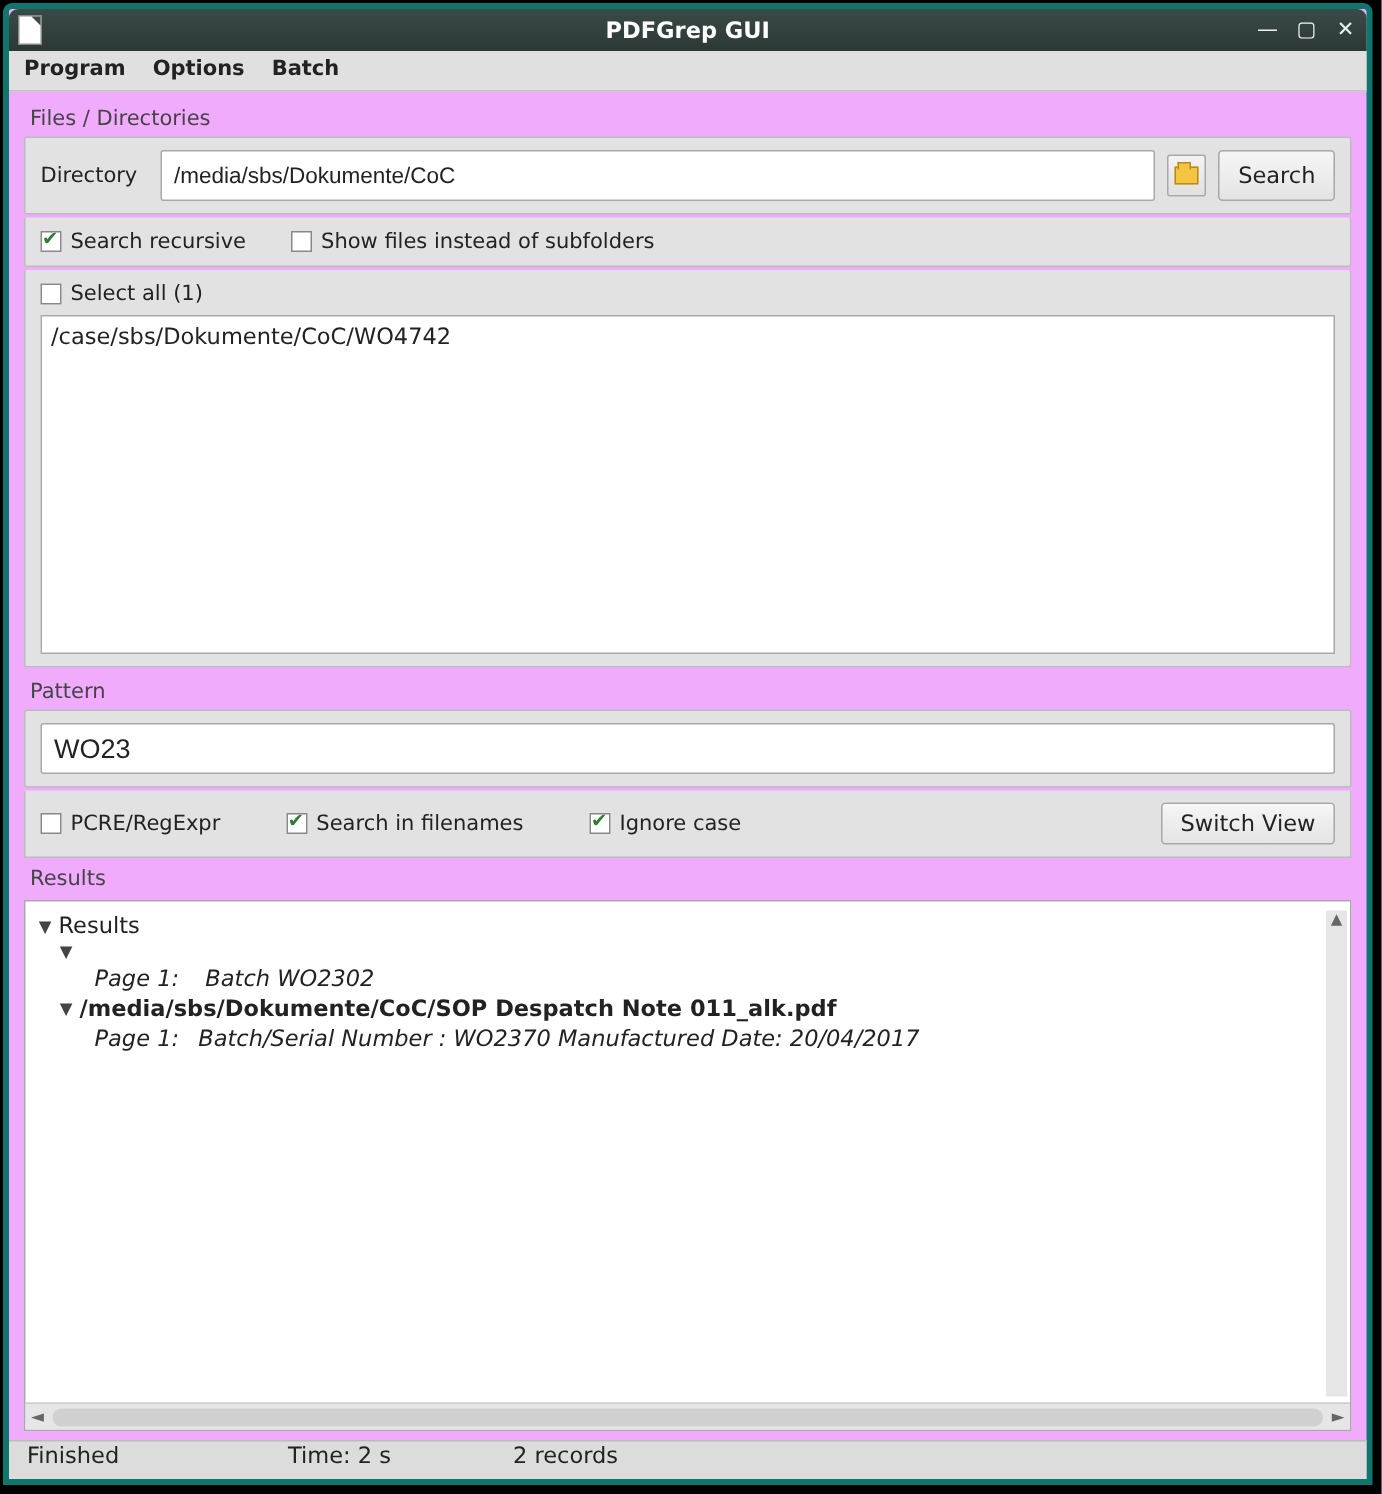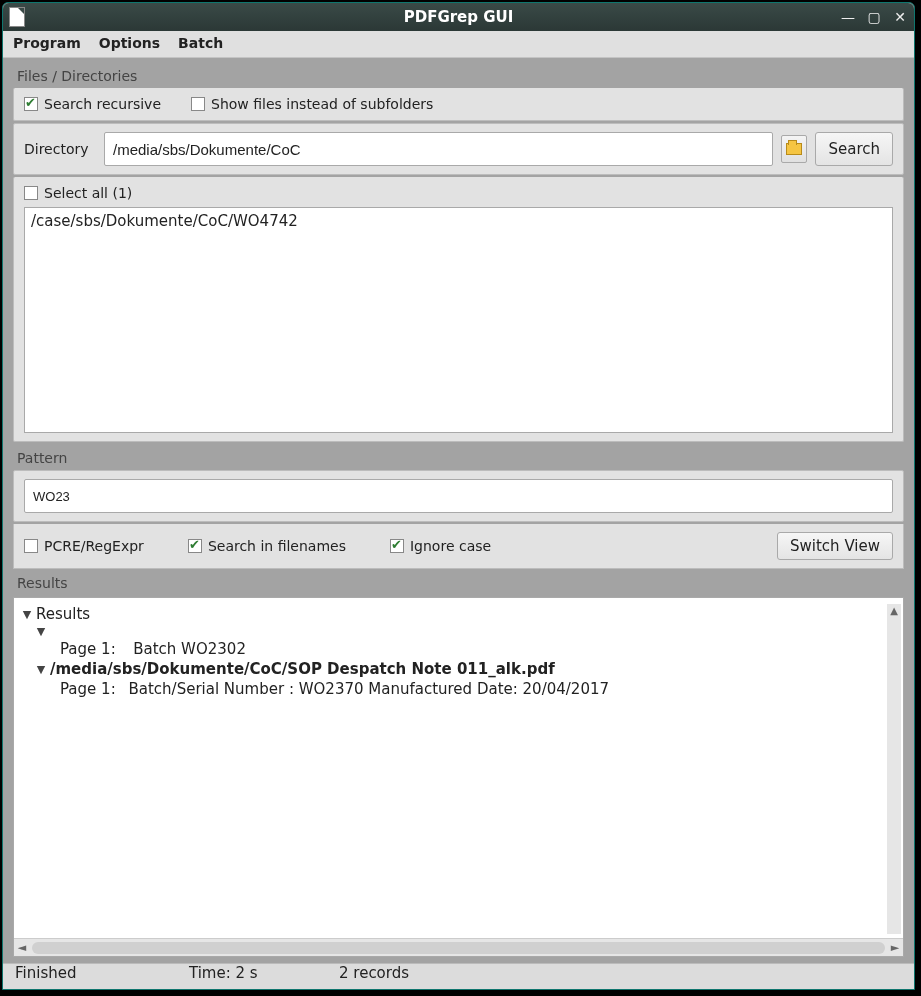--- a/index.html
+++ b/index.html
@@ -4,22 +4,22 @@
 <style>
   * { box-sizing: border-box; }
   html, body { margin: 0; padding: 0; font-family: "DejaVu Sans", "Liberation Sans", Arial, sans-serif; font-size: 14px; }
   body { background: #000; width: 921px; height: 996px; overflow: hidden; }
 
   .window {
     position: relative;
     width: 913px;
     height: 988px;
     margin: 2px;
-    background: #a3a3a3;
-    border: 1px solid #0f766e;
+    background: #f0abfc;
+    border: 4px solid #0f766e;
     border-radius: 6px 6px 0 0;
     display: flex;
     flex-direction: column;
   }
 
   
   .titlebar {
     height: 28px;
     background: linear-gradient(to bottom, #3a4a47, #2b3836);
     color: #fff;
@@ -141,21 +141,21 @@
     overflow:auto;
     font-size:15px;
   }
   .pattern-field {
     width:100%;
     height:34px;
     border:1px solid #a9a9a9;
     border-radius:2px;
     background:#fff;
     padding:0 8px;
-    font-size:13px;
+    font-size:18px;
     color:#222;
   }
   .options-row {
     display:flex; align-items:center; gap:44px;
     padding:8px 10px;
     border:1px solid #bcbcbc;
     border-top:none;
     background:#e2e2e2;
   }
   .options-row .spacer{ flex:1; }
@@ -168,21 +168,21 @@
     position:relative;
     display:flex; flex-direction:column;
   }
   .tree {
     flex:1; padding:6px 8px; overflow:auto;
     font-size:15px;
   }
   .tree-row{ display:flex; align-items:center; gap:4px; padding:1px 0;}
   .tw { display:inline-block; width:10px; text-align:center; color:#444; font-size:11px;}
   .ind1{ padding-left:14px; }
-  .ind2{ padding-left:38px; }
+  .ind2{ padding-left:38px;font-style:italic; }
   .file-node{ font-weight:bold; }
   .highlight{
     background:#c4e09b;
     border:1px dashed #6e8e3e;
     padding:0 2px;
   }
   .hscroll {
     height:18px;
     border-top:1px solid #ccc;
     background:#e6e6e6;
@@ -227,42 +227,42 @@
 
   <div class="menubar">
     <span>Program</span>
     <span>Options</span>
     <span>Batch</span>
   </div>
 
   <div class="content">
 
     <div class="group-label">Files / Directories</div>
-    <div class="panel" style="border-top:none; display:flex; gap:30px;">
-      <label class="chk">
-        <span class="chk-box checked"></span>
-        <span>Search recursive</span>
-      </label>
-      <label class="chk">
-        <span class="chk-box"></span>
-        <span>Show files instead of subfolders</span>
-      </label>
-    </div>
     <div class="panel">
       <div class="row">
         <div class="dir-label">Directory</div>
         <input type="text" class="field" value="/media/sbs/Dokumente/CoC" style="">
         <div class="icon-btn">
           <div class="folder-glyph"></div>
         </div>
         <div class="btn">
             <span>Search</span>
           </div>
       </div>
     </div>
+    <div class="panel" style="border-top:none; display:flex; gap:30px;">
+      <label class="chk">
+        <span class="chk-box checked"></span>
+        <span>Search recursive</span>
+      </label>
+      <label class="chk">
+        <span class="chk-box"></span>
+        <span>Show files instead of subfolders</span>
+      </label>
+    </div>
 
     <div class="panel" style="border-top:none;">
       <label class="chk">
         <span class="chk-box"></span>
         <span>Select all (1)</span>
       </label>
       <div class="list-box">
         <div>/case/sbs/Dokumente/CoC/WO4742</div>
       </div>
     </div>

